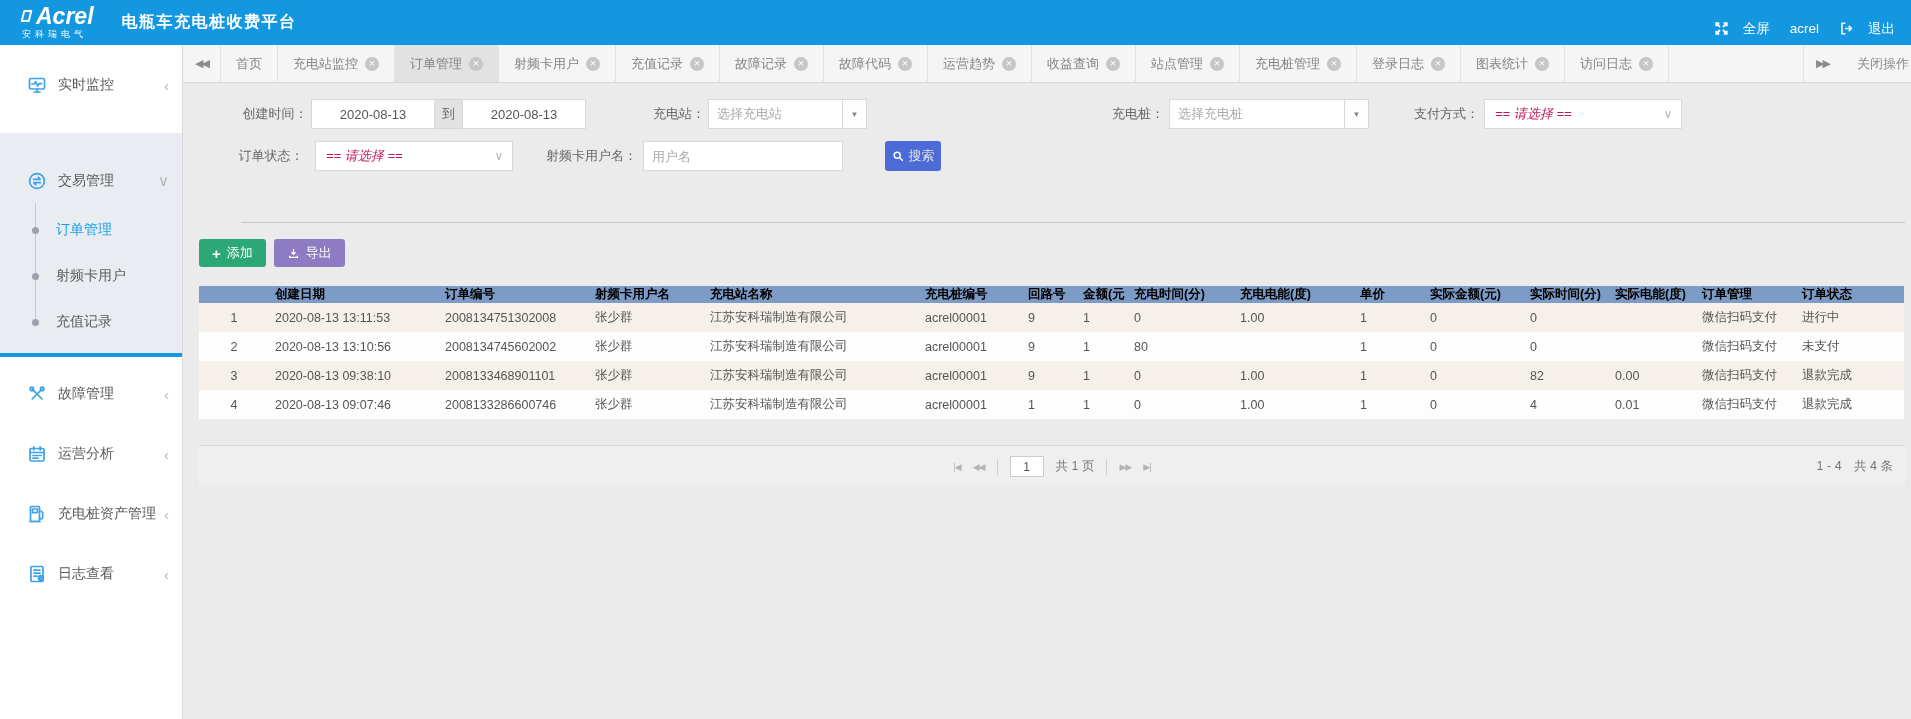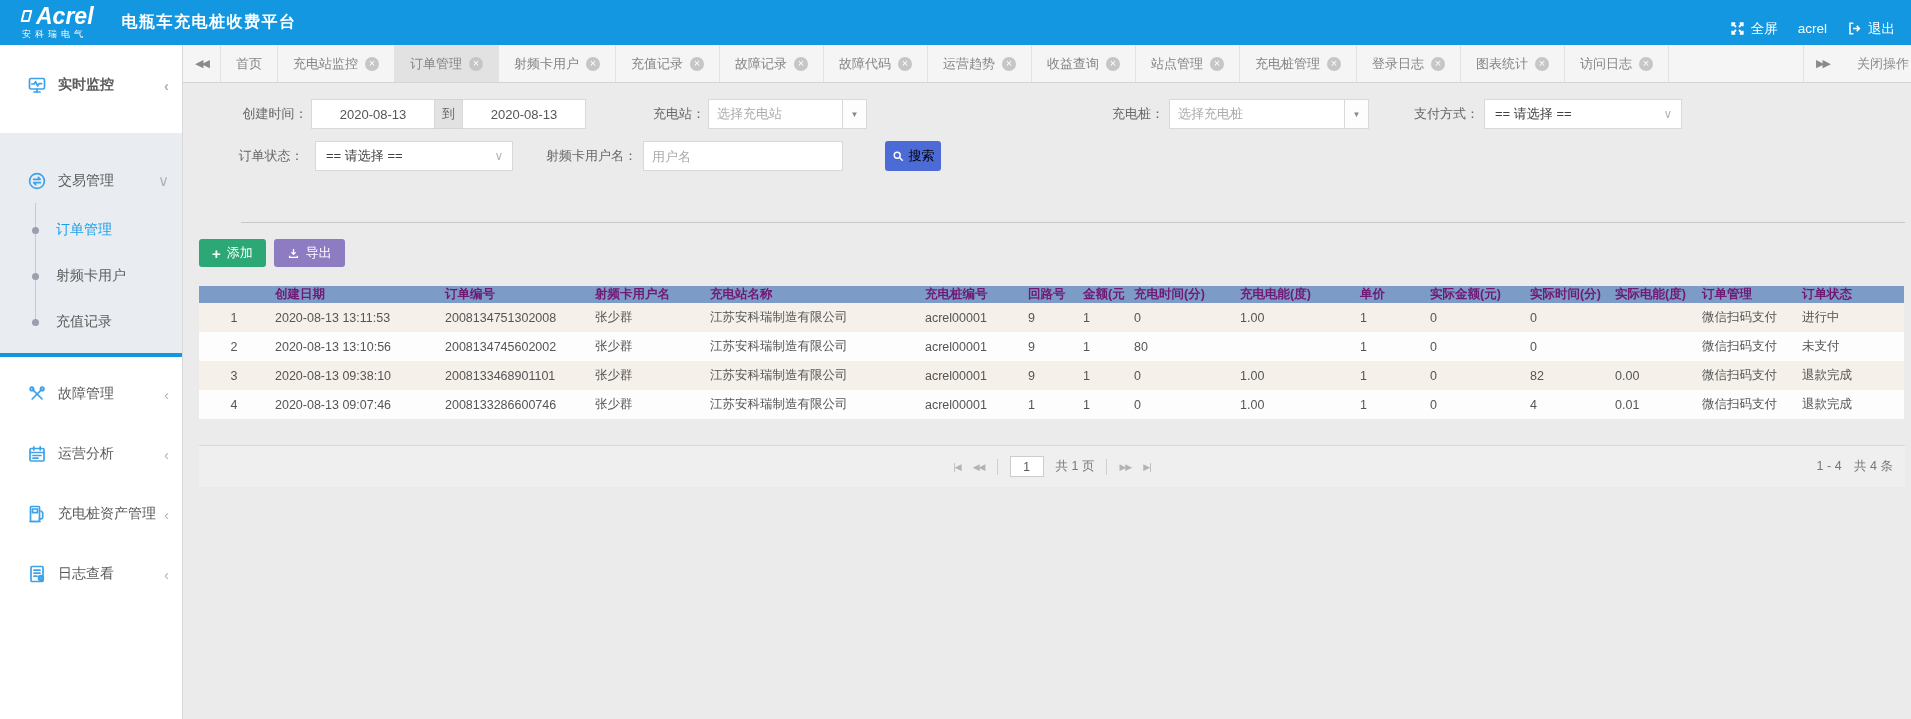--- a/index.html
+++ b/index.html
@@ -13,27 +13,27 @@
     --c-rowodd:#f5f1ea; --c-roweven:#fdfdfe;
   }
   
   .topbar{height:45px;background:var(--c-blue);display:flex;align-items:center;color:#fff;}
   .logo{margin-left:22px;flex:none;}
   .logo-main{display:flex;align-items:center;font-style:italic;font-weight:bold;font-size:23px;line-height:22px;}
   .logo-mark{width:9px;height:12px;border:2px solid #fff;transform:skewX(-14deg);margin-right:5px;border-radius:1px;}
   .logo-sub{font-size:9px;letter-spacing:4px;margin-top:1px;white-space:nowrap;}
   .app-title{font-size:16px;font-weight:bold;margin:0 0 0 28px;letter-spacing:1.5px;flex:none;}
   .topbar-right{margin-left:auto;display:flex;align-items:center;gap:20px;padding-right:16px;font-size:13.5px;}
-  .top-link{display:flex;align-items:center;gap:6px;cursor:pointer;white-space:nowrap;margin-top:12px;}
+  .top-link{display:flex;align-items:center;gap:14px;cursor:pointer;white-space:nowrap;margin-top:12px;}
   .top-link svg{display:block;}
   
   .layout{display:flex;height:674px;}
   .sidebar{width:183px;background:#fff;border-right:1px solid #d9d9d9;flex:none;font-size:14px;color:#595959;}
   .side-item{height:46px;display:flex;align-items:center;padding-left:27px;position:relative;cursor:pointer;margin:14px 0;}
-  .sidebar > .side-item:first-child{margin-top:17px;font-weight:bold;}
+  .sidebar > .side-item:first-child{margin-top:17px;}
   .icn{width:20px;height:20px;margin-right:11px;display:inline-flex;flex:none;}
   .icn svg{width:20px;height:20px;}
   .side-caret{position:absolute;right:13px;color:#b3b3b3;font-size:15px;}
   .side-group{background:#e9edf2;padding:24px 0 8px;margin-top:25px;}
   .side-group .side-item{margin:0;height:48px;}
   .side-sub-list{position:relative;margin-top:2px;}
   .side-sub-list::before{content:"";position:absolute;left:35px;top:-4px;bottom:20px;width:1px;background:#c4c9d2;}
   .side-sub{height:46px;display:flex;align-items:center;padding-left:56px;color:#5c5c5c;position:relative;cursor:pointer;}
   .dot{position:absolute;left:32px;width:7px;height:7px;border-radius:50%;background:#9aa1ad;}
   .side-sub.active{color:var(--c-active);}
@@ -54,34 +54,34 @@
   .f-row + .f-row{margin-top:12px;}
   .f-label{text-align:center;white-space:nowrap;flex:none;}
   .f-inp{height:30px;border:1px solid #d9d9d9;background:#fff;font-size:13px;color:#555;padding:0 8px;font-family:inherit;}
   .f-inp.center{text-align:center;}
   .f-inp::placeholder{color:#aaa;}
   .to-box{width:27px;height:30px;background:#e2e2e2;border:1px solid #d4d4d4;border-left:none;border-right:none;display:flex;align-items:center;justify-content:center;color:#666;flex:none;}
   .combo{height:30px;background:#fff;border:1px solid #d9d9d9;display:flex;align-items:center;flex:none;}
   .combo-text{flex:1;padding:0 8px;color:#aaa;white-space:nowrap;overflow:hidden;}
   .combo-btn{width:24px;height:100%;border-left:1px solid #d9d9d9;display:flex;align-items:center;justify-content:center;color:#888;font-size:8px;cursor:pointer;background:#fdfdfd;}
   .fsel{height:30px;background:#fff;border:1px solid #d9d9d9;display:flex;align-items:center;flex:none;cursor:pointer;}
-  .fsel-text{flex:1;padding:0 10px;color:#404040;white-space:nowrap;}
+  .fsel-text{flex:1;padding:0 10px;color:#be185d;white-space:nowrap;font-style:italic;}
   .fsel-caret{width:26px;text-align:center;color:#b5b5b5;font-size:12px;}
-  .btn-search{margin-left:42px;width:56px;height:30px;border:none;border-radius:3px;background:var(--c-search);color:#000000;font-size:13px;display:flex;align-items:center;justify-content:center;gap:4px;cursor:pointer;font-family:inherit;}
+  .btn-search{margin-left:42px;width:56px;height:30px;border:none;border-radius:3px;background:var(--c-search);color:#e5e5e5;font-size:13px;display:flex;align-items:center;justify-content:center;gap:4px;cursor:pointer;font-family:inherit;}
   
   .divider{border-top:1px solid #c8c8c8;margin:51px 6px 0 58px;}
   .toolbar{margin:16px 0 0 16px;display:flex;gap:8px;flex:none;}
   .btn{height:28px;border:none;border-radius:3px;color:#fff;font-size:13px;display:flex;align-items:center;gap:6px;padding:0 13px;cursor:pointer;font-family:inherit;}
   .btn-add{background:var(--c-add);}
   .btn-export{background:var(--c-export);}
   .btn .plus{font-size:15px;font-weight:bold;line-height:1;}
   
   .grid{margin:19px 6px 0 16px;flex:none;}
   table{border-collapse:collapse;table-layout:fixed;width:1705px;font-size:12.5px;color:#555;}
-  thead th{background:var(--c-gridhead);color:#701a75;height:16px;font-weight:bold;text-align:left;padding:0 6px;overflow:hidden;white-space:nowrap;cursor:pointer;}
+  thead th{background:var(--c-gridhead);color:#000000;height:16px;font-weight:bold;text-align:left;padding:0 6px;overflow:hidden;white-space:nowrap;cursor:pointer;}
   thead th.cnum{text-align:center;}
   tbody td{height:29px;padding:0 6px;white-space:nowrap;overflow:hidden;}
   tbody td.rownum{text-align:center;}
   tr.odd{background:var(--c-rowodd);}
   tr.even{background:var(--c-roweven);}
   
   .pager-bar{margin:26px 6px 0 16px;height:42px;background:#efefef;border-top:1px solid #d8d8d8;position:relative;display:flex;align-items:center;justify-content:center;color:#888;font-size:12.5px;flex:none;}
   .pager{display:flex;align-items:center;gap:12px;}
   .pg-btn{color:#b3b3b3;font-size:9px;letter-spacing:-1px;cursor:pointer;white-space:nowrap;}
   .pg-sep{width:1px;height:16px;background:#cfcfcf;}

